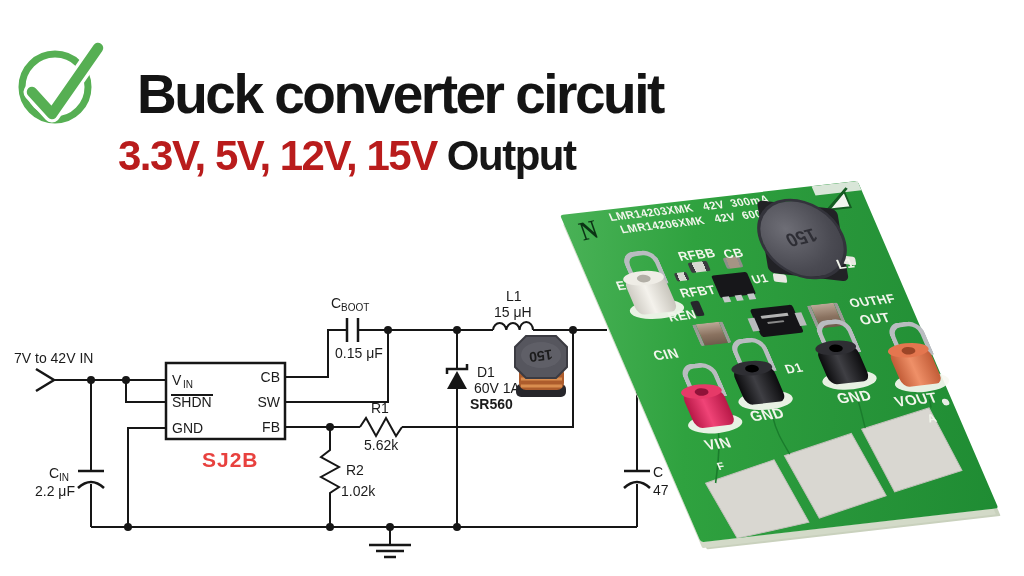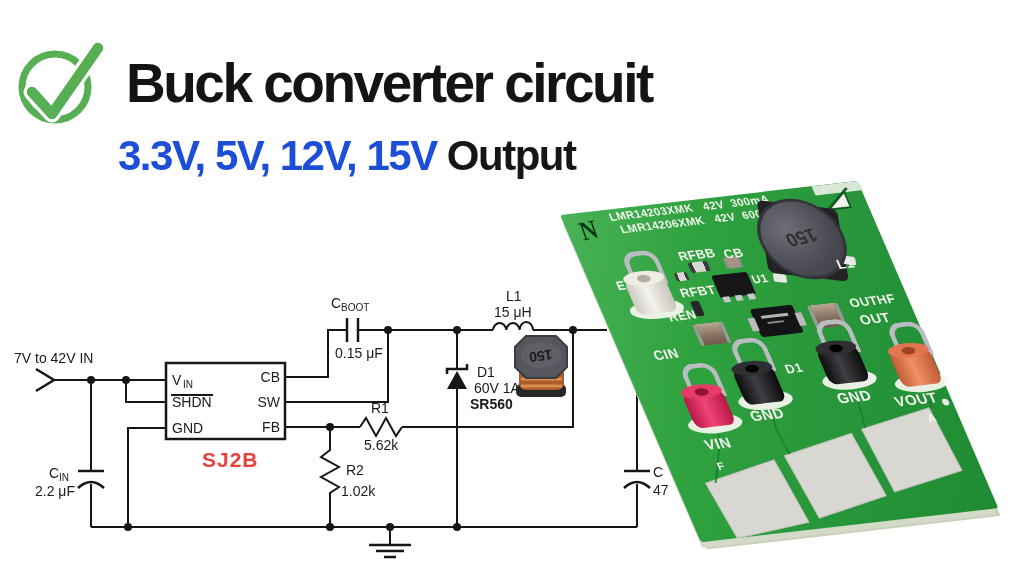--- a/index.html
+++ b/index.html
@@ -1,24 +1,24 @@
 <!DOCTYPE html>
 <html><head>
 <meta charset="utf-8">
 <style>
   html,body{margin:0;padding:0;background:#fff;}
   .canvas{position:relative;width:1024px;height:576px;background:#ffffff;overflow:hidden;
           font-family:"Liberation Sans",sans-serif;}
   
   .check-icon{position:absolute;left:14px;top:40px;}
-  .page-title{position:absolute;left:119px;top:44px;margin:7px;font-size:55px;font-weight:700;
+  .page-title{position:absolute;left:119px;top:44px;margin:18px;font-size:55px;font-weight:700;
               letter-spacing:-2.5px;color:#141414;white-space:pre;}
   .subtitle{position:absolute;left:118px;top:132px;font-size:42px;font-weight:700;
             letter-spacing:-1.5px;white-space:pre;color:#161616;}
-  .subtitle .red{color:#1d4ed8;}
+  .subtitle .red{color:#b91c1c;}
   
   .schematic{position:absolute;left:0;top:0;z-index:1;}
   .schematic text{font-family:"Liberation Sans",sans-serif;fill:#1b1b1b;font-size:14px;}
   .schematic .sub{font-size:10px;}
   .schematic .bold{font-weight:700;}
   .schematic .icname{fill:#e8413e;font-size:21px;font-weight:700;letter-spacing:1px;}
   
   .pcb{position:absolute;left:0;top:0;width:310px;height:352px;z-index:2;
        transform-origin:0 0;transform:matrix(0.96,-0.11,0.40,0.93,560,215);
        background:linear-gradient(115deg,#4ab257 0%,#2fa23f 30%,#28963a 62%,#1f8c33 100%);

